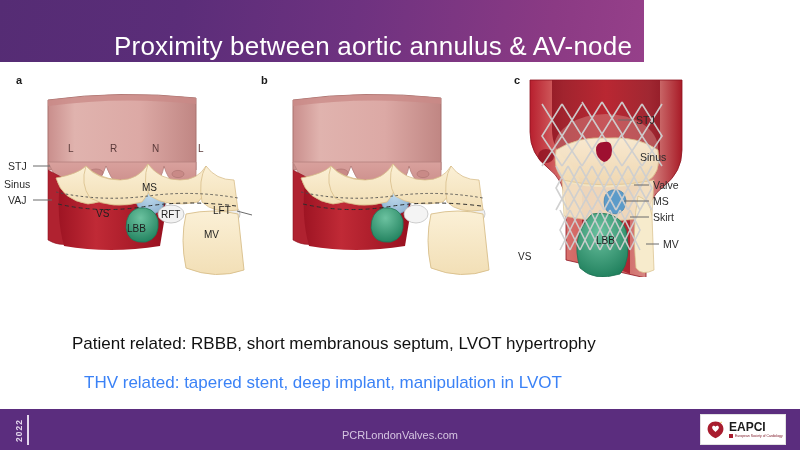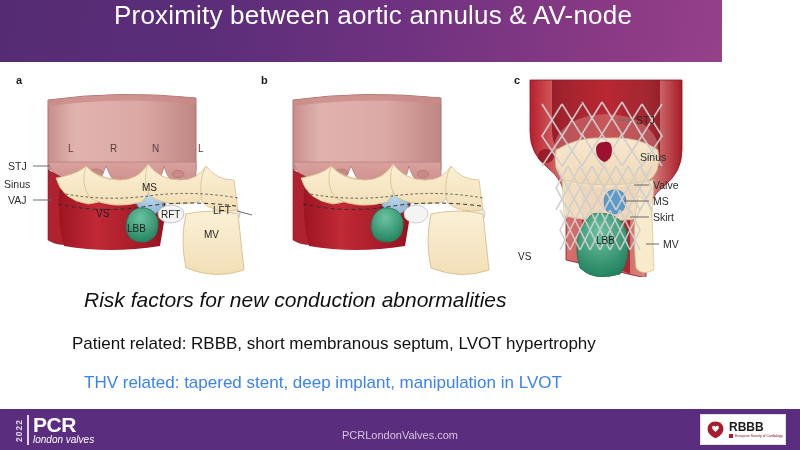--- a/index.html
+++ b/index.html
@@ -1,22 +1,22 @@
 <!DOCTYPE html>
 <html><head>
 <meta charset="utf-8">
 <style>
   html,body{margin:0;padding:0;}
   body{width:800px;height:450px;background:#ffffff;font-family:"Liberation Sans",sans-serif;overflow:hidden;position:relative;}
 
   
   .title-bar{
-    position:absolute;left:0;top:0;width:722px;height:62px;
+    position:absolute;left:0;top:0;width:644px;height:62px;
     background:linear-gradient(100deg,#552C74 0%,#5B2D79 28%,#6E3280 55%,#8B3A84 85%,#96408A 100%);
-    display:flex;align-items:flex-start;
+    display:flex;align-items:flex-end;
   }
   .title-text{
     color:#ffffff;font-size:26px;font-weight:400;letter-spacing:.2px;
     padding-left:114px;font-family:"Liberation Sans",sans-serif;
   }
 
   
   .figure-area{position:absolute;left:0;top:62px;width:800px;height:215px;background:#fff;}
   .panel-letter{font-size:11px;font-weight:bold;fill:#1a1a1a;font-family:"Liberation Sans",sans-serif;}
   .anno{font-size:10.5px;fill:#2b2b2b;font-family:"Liberation Sans",sans-serif;}
@@ -280,45 +280,40 @@
     <text class="anno" x="163" y="186">MV</text>
     <line class="leader" x1="146" y1="182" x2="159" y2="182"></line>
 
     <text class="anno-in" x="18" y="198" fill="#f2d8d8">VS</text>
     <text class="anno-in" x="96" y="182" fill="#ffffff">LBB</text>
   </g>
 </svg>
 </div>
 
 <div class="body-block">
-  <div class="risk-head">Risk factors for new conduction abnormalities</div>
   <div class="bullet1">Patient related: RBBB, short membranous septum, LVOT hypertrophy</div>
   <div class="bullet2">THV related: tapered stent, deep implant, manipulation in LVOT</div>
 </div>
 
 <div class="footer">
 
   <div class="pcr-logo">
     <div class="pcr-year">2022</div>
     <div class="pcr-bar"></div>
-    <div class="pcr-names">
-      <div class="pcr-main">PCR</div>
-      <div class="pcr-sub">london valves</div>
-    </div>
   </div>
 
   <div class="footer-url">PCRLondonValves.com</div>
 
   <div class="eapci">
     <svg class="eapci-heart" viewBox="0 0 24 24">
       <path d="M12 2 C6 2 2 6 2 11.5 C2 17 7 21 12 23 C17 21 22 17 22 11.5 C22 6 18 2 12 2 Z" fill="#A81C2E"></path>
       <path d="M12 8.4 c-1.1-1.8-4.3-1.5-4.3 1.2 0 2.3 2.8 4.2 4.3 5.4 1.5-1.2 4.3-3.1 4.3-5.4 0-2.7-3.2-3-4.3-1.2 Z" fill="#ffffff"></path>
       <path d="M17.8 3.2 l1.6-1.2 .5 1.8 Z" fill="#E8B72A"></path>
     </svg>
     <div class="eapci-txt">
-      <div class="eapci-name">RBBB</div>
+      <div class="eapci-name">EAPCI</div>
       <div class="eapci-subrow">
         <span class="eapci-dot"></span>
         <span class="eapci-sub">European Society of Cardiology</span>
       </div>
     </div>
   </div>
 </div>
 
 </body></html>

